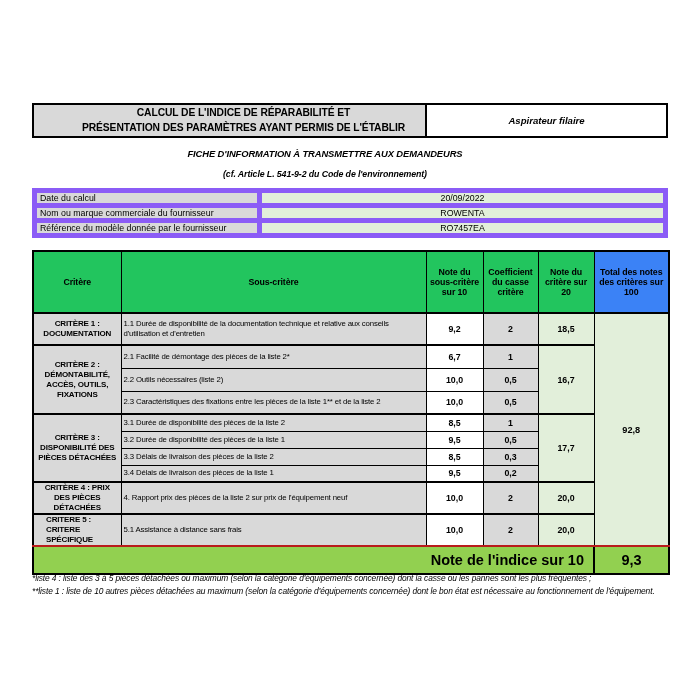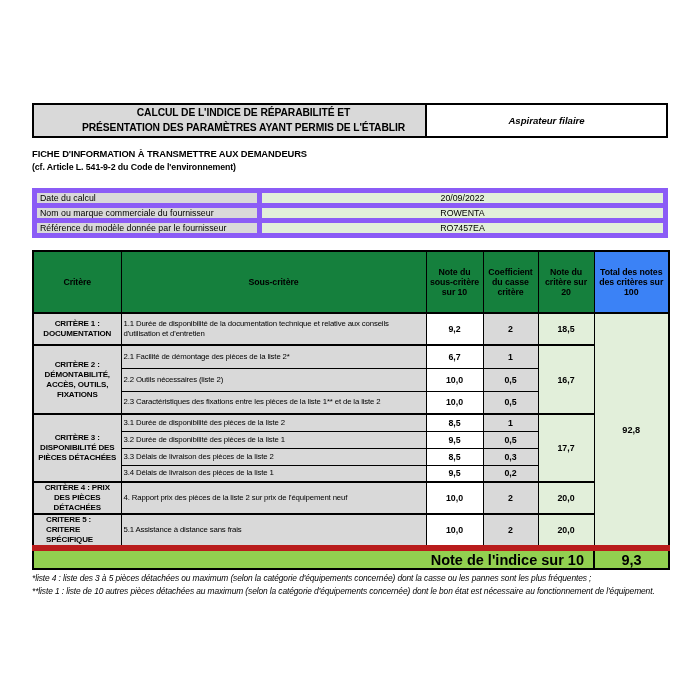--- a/index.html
+++ b/index.html
@@ -15,59 +15,59 @@
   .title-left{
     width:393px;background:#d9d9d9;border-right:2px solid #000;box-sizing:border-box;
     display:flex;flex-direction:column;justify-content:center;text-align:center;
     font-weight:bold;font-size:10.3px;line-height:1.4;letter-spacing:-0.1px;padding-left:28px;
   }
   .title-right{
     flex:1;display:flex;align-items:center;justify-content:center;
     font-weight:bold;font-style:italic;font-size:9.6px;
   }
   
-  .subtitle{position:absolute;top:148px;left:32px;width:586px;font-weight:bold;}
+  .subtitle{position:absolute;top:148px;left:32px;width:586px;text-align:center;font-weight:bold;font-style:italic;}
   .subtitle .l1{font-size:9.4px;letter-spacing:-0.1px;}
-  .subtitle .l2{font-size:8.8px;margin-top:3px;letter-spacing:-0.1px;}
+  .subtitle .l2{font-size:8.8px;margin-top:10px;letter-spacing:-0.1px;}
   
   .info-table{
     position:absolute;top:188px;left:32px;width:636px;
     border-collapse:collapse;font-size:8.8px;table-layout:fixed;
   }
   .info-table{border:2px solid #000;}
   .info-table td{border:5px solid #8b5cf6;height:12px;padding:0 3px;box-sizing:border-box;}
   .info-table td.lbl{width:225px;background:#d9d9d9;border-right:2px solid #000;}
   .info-table td.val{background:#e2efda;text-align:center;}
   
   .score-table{
     position:absolute;top:250px;left:32px;width:636px;
     border-collapse:collapse;table-layout:fixed;border:2px solid #000;
   }
   .score-table th,.score-table td{border:1px solid #000;box-sizing:border-box;padding:0 2px;}
   .score-table th{
-    background:#15803d;font-weight:bold;font-size:8.8px;height:62px;
+    background:#22c55e;font-weight:bold;font-size:8.8px;height:62px;
     text-align:center;vertical-align:middle;border-bottom:2px solid #000;letter-spacing:-0.1px;
   }
   .crit{
     background:#d9d9d9;font-weight:bold;font-size:8px;text-align:center;
     vertical-align:middle;line-height:1.25;letter-spacing:-0.15px;
   }
   .crit.left{text-align:left;padding-left:12px;}
   .sub{
     background:#d9d9d9;font-size:7.8px;text-align:left;padding:0 4px;
     vertical-align:middle;letter-spacing:-0.15px;line-height:1.25;
   }
   .n10{background:#ffffff;font-weight:bold;font-size:8.8px;text-align:center;vertical-align:middle;border-left:2px solid #000;}
   .coef{background:#d9d9d9;font-weight:bold;font-size:8.8px;text-align:center;vertical-align:middle;}
   .n20{background:#e2efda;font-weight:bold;font-size:8.8px;text-align:center;vertical-align:middle;}
   .total{background:#e2efda;font-weight:bold;font-size:9.2px;text-align:center;vertical-align:middle;border-left:2px solid #000;}
   tr.gstart td{border-top:2px solid #000;}
   tr.h32{height:32px;} tr.h23{height:23px;} tr.h17{height:17px;} tr.h34{height:20px;} tr.h22{height:22px;}
   tr.final td{
-    background:#92d050;border-top:6px solid #b91c1c;height:21px;vertical-align:middle;
+    background:#92d050;border-top:2px solid #b91c1c;height:28px;vertical-align:middle;
   }
   td.final-label{text-align:right;font-weight:bold;font-size:14.5px;padding-right:9px;}
   td.final-value{text-align:center;font-weight:bold;font-size:14.5px;border-left:2px solid #000;}
   
   .footnotes{
     position:absolute;top:572px;left:32px;width:636px;
     font-style:italic;font-size:8.4px;line-height:1.55;letter-spacing:-0.1px;
   }
   .footnotes div{margin:0;}
 </style>

